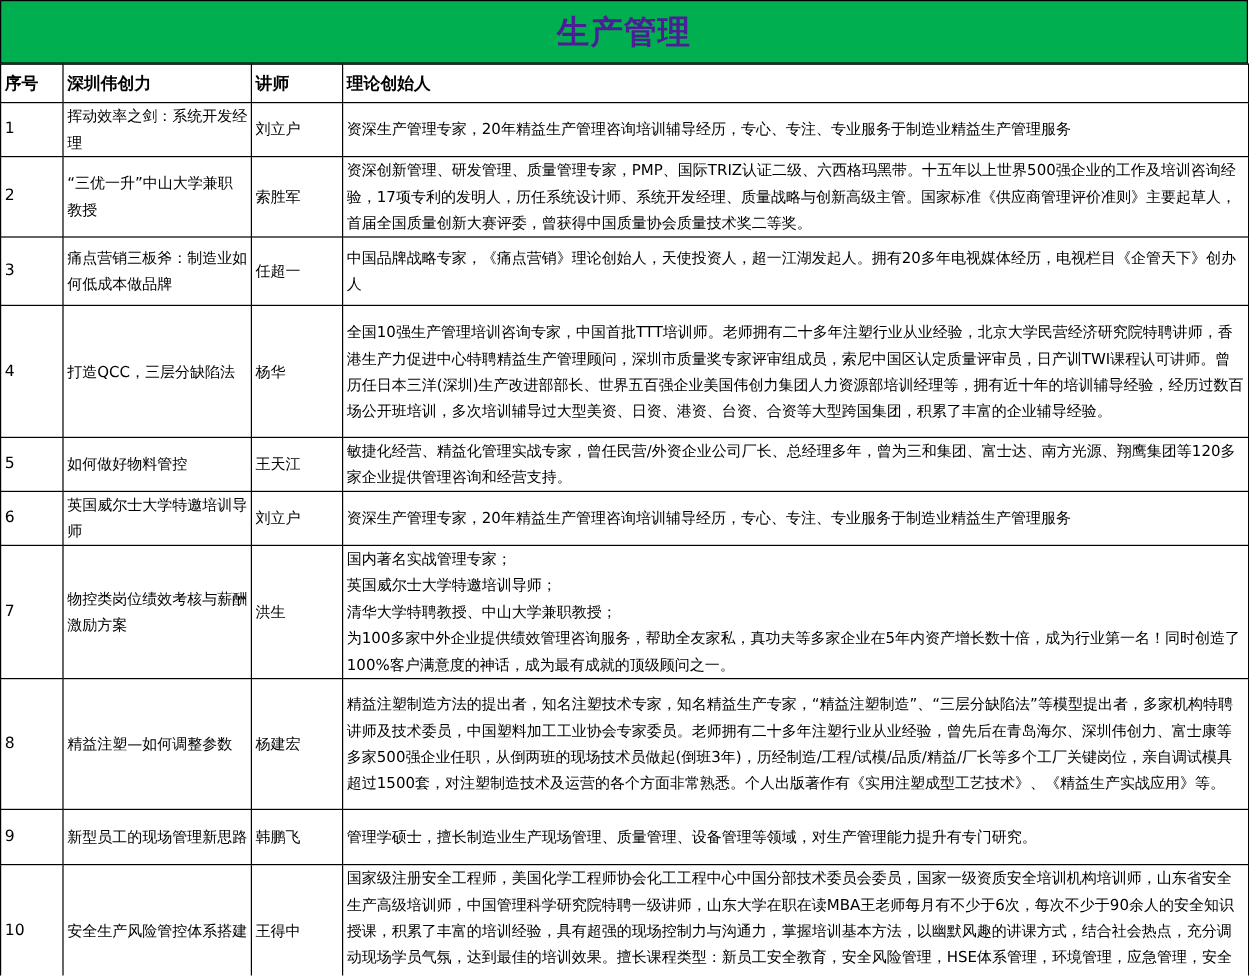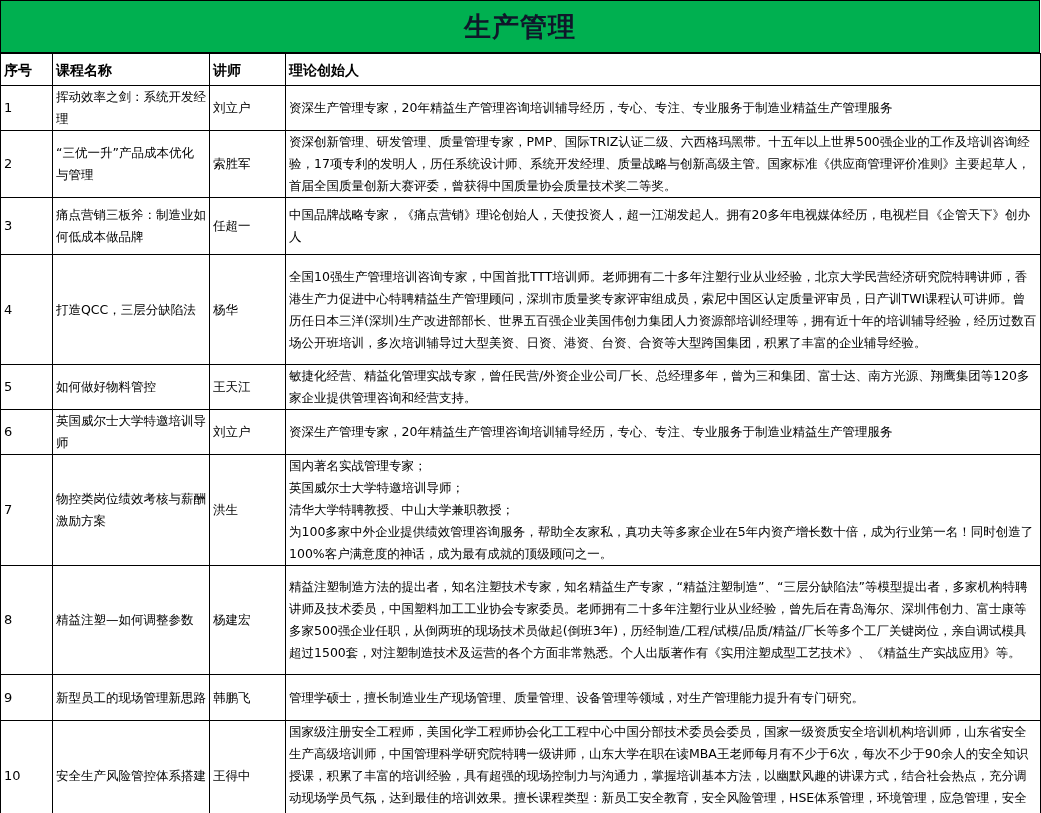--- a/index.html
+++ b/index.html
@@ -3,21 +3,21 @@
 <meta charset="utf-8">
 <style>
   html, body { margin: 0; padding: 0; background: #ffffff; }
   body { width: 1041px; height: 813px; overflow: hidden; font-family: "DejaVu Sans", "Liberation Sans", sans-serif; color: #000; }
   .sheet { position: relative; width: 1040px; }
   .title-bar {
     height: 53px; background: #00b050; border: 1px solid #000; border-bottom: 1px solid #000;
     display: flex; align-items: center; justify-content: center;
     box-sizing: border-box;
   }
-  .title-text { color: #0f172a; font-weight: bold; font-size: 27px; letter-spacing: 1px; }
+  .title-text { color: #4c1d95; font-weight: bold; font-size: 27px; letter-spacing: 1px; }
   table { border-collapse: collapse; table-layout: fixed; width: 1040px; }
   td, th { border: 1px solid #000; padding: 0 3px; font-size: 12.5px; line-height: 22px; vertical-align: middle; text-align: left; word-break: break-all; }
   th { font-weight: bold; font-size: 14px; height: 31px; margin-left: 29px; }
   col.c1 { width: 52px; } col.c2 { width: 157px; } col.c3 { width: 76px; } col.c4 { width: 755px; }
   .num { font-size: 13px; }
   .bg-line { display: block; }
 </style>
 </head>
 <body>
 
@@ -28,37 +28,37 @@
   <table>
     <colgroup>
         <col class="c1">
         <col class="c2">
         <col class="c3">
         <col class="c4">
       </colgroup>
     <thead>
       <tr>
         <th>序号</th>
-        <th>课程名称</th>
+        <th>深圳伟创力</th>
         <th>讲师</th>
         <th>理论创始人</th>
       </tr>
     </thead>
     <tbody id="rows">
         <tr style="height: 42px;">
           <td class="num">1</td>
           <td>挥动效率之剑：系统开发经理</td>
           <td>刘立户</td>
           <td>
             <span class="bg-line">资深生产管理专家，20年精益生产管理咨询培训辅导经历，专心、专注、专业服务于制造业精益生产管理服务</span>
           </td>
         </tr>
         <tr style="height: 55px;">
           <td class="num">2</td>
-          <td>“三优一升”产品成本优化与管理</td>
+          <td>“三优一升”中山大学兼职教授</td>
           <td>索胜军</td>
           <td>
             <span class="bg-line">资深创新管理、研发管理、质量管理专家，PMP、国际TRIZ认证二级、六西格玛黑带。十五年以上世界500强企业的工作及培训咨询经验，17项专利的发明人，历任系统设计师、系统开发经理、质量战略与创新高级主管。国家标准《供应商管理评价准则》主要起草人，首届全国质量创新大赛评委，曾获得中国质量协会质量技术奖二等奖。</span>
           </td>
         </tr>
         <tr style="height: 57px;">
           <td class="num">3</td>
           <td>痛点营销三板斧：制造业如何低成本做品牌</td>
           <td>任超一</td>
           <td>

